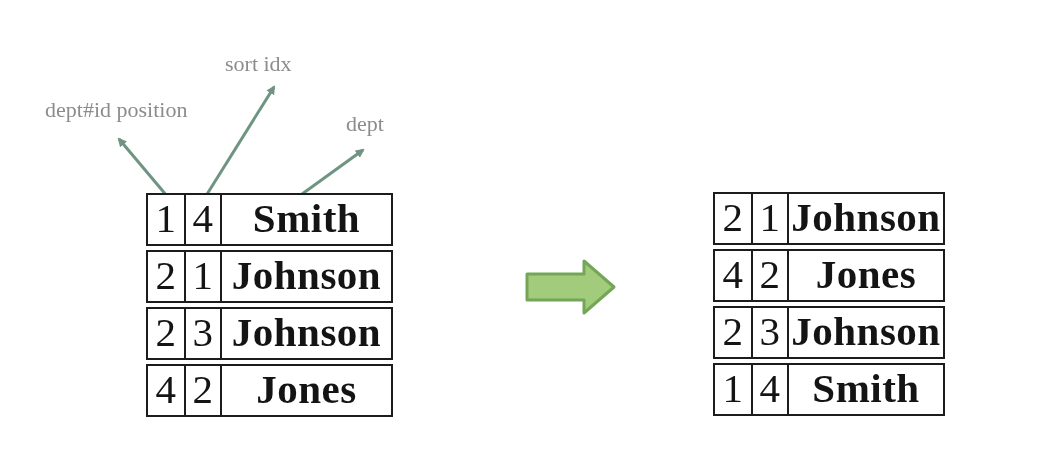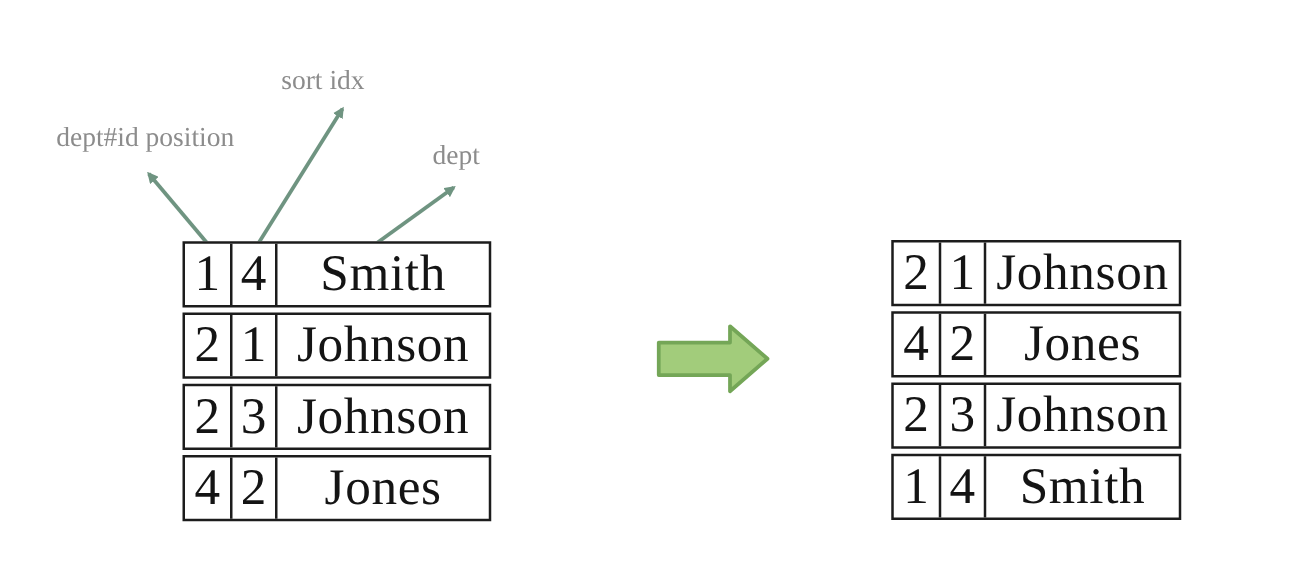--- a/index.html
+++ b/index.html
@@ -38,21 +38,21 @@
     align-items: center;
     justify-content: center;
     box-sizing: border-box;
     font-size: 41px;
     color: #141414;
     letter-spacing: 0.5px;
     padding-bottom: 3px;
   }
   .cell + .cell { border-left: 2px solid #1c1c1c; }
   .c-num { width: 36px; flex: 0 0 auto; }
-  .c-name { flex: 1 1 auto; }
+  .c-name { flex: 1 1 auto; font-weight: bold; }
   .left-table  { left: 146px; top: 193px; width: 247px; }
   .right-table { left: 713px; top: 192px; width: 232px; }
   .lbl-dept { left: 28px;  top: 98px; margin-left: 17px; }
   .lbl-sort { left: 225px; top: 52px; }
   .lbl-name { left: 346px; top: 112px; }
 </style>
 </head>
 <body>
 
 <div class="scene">

